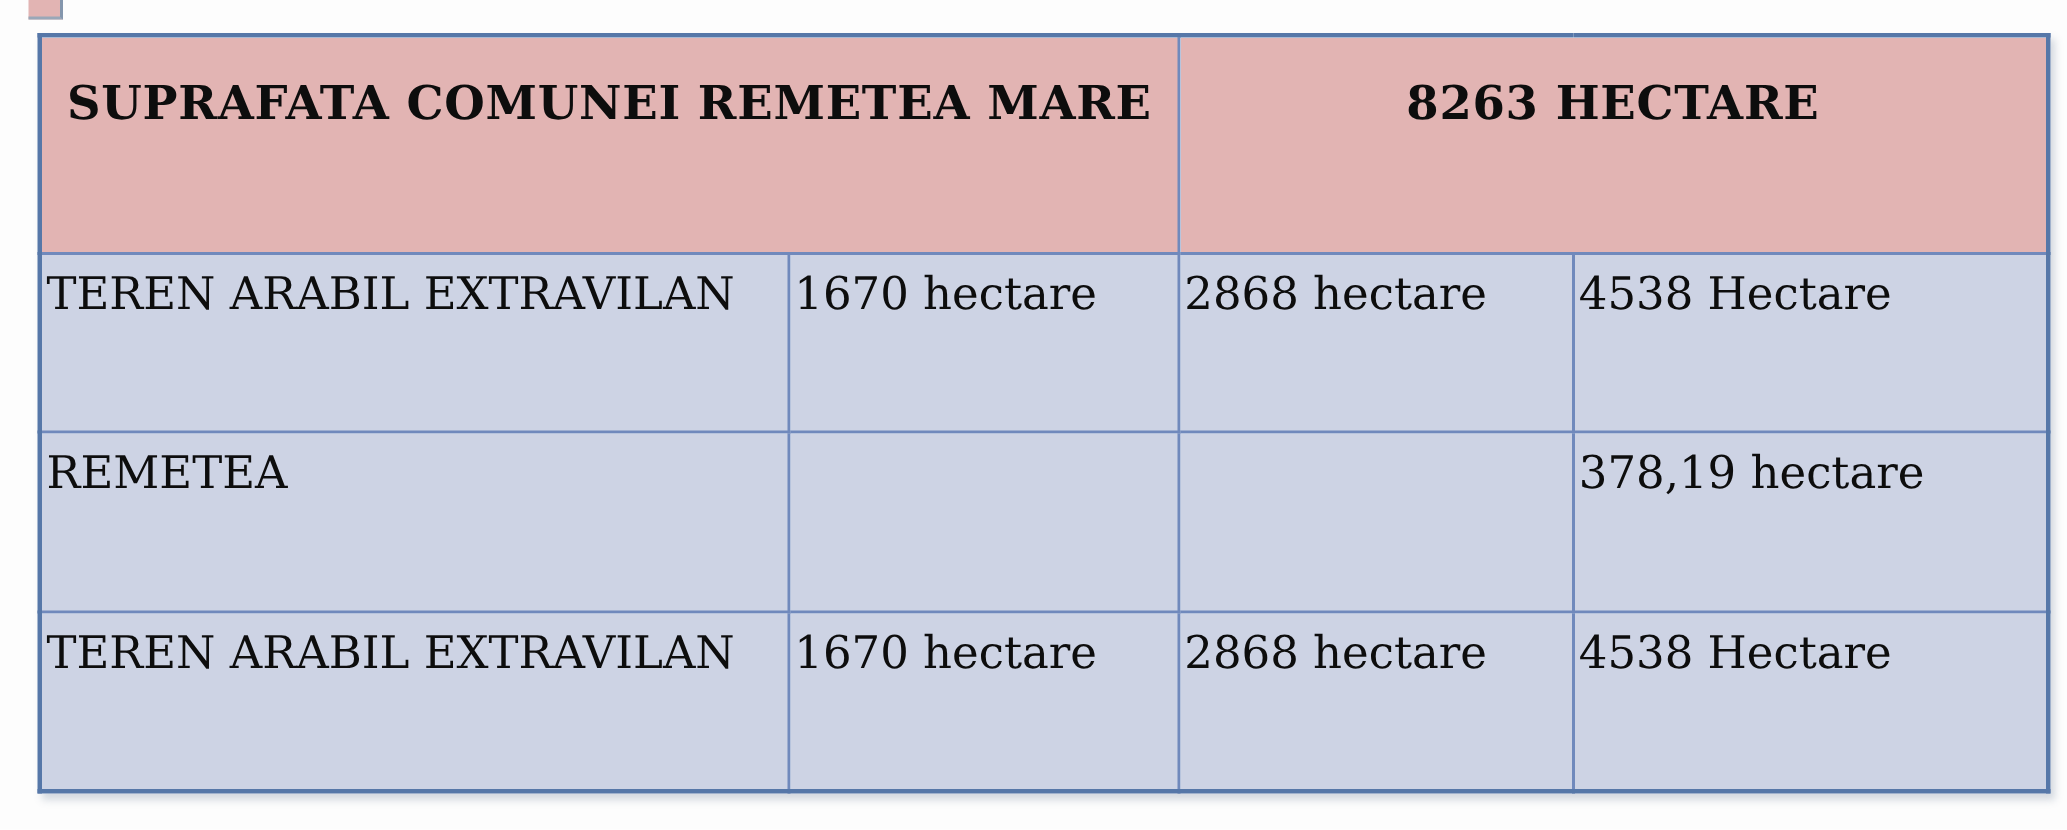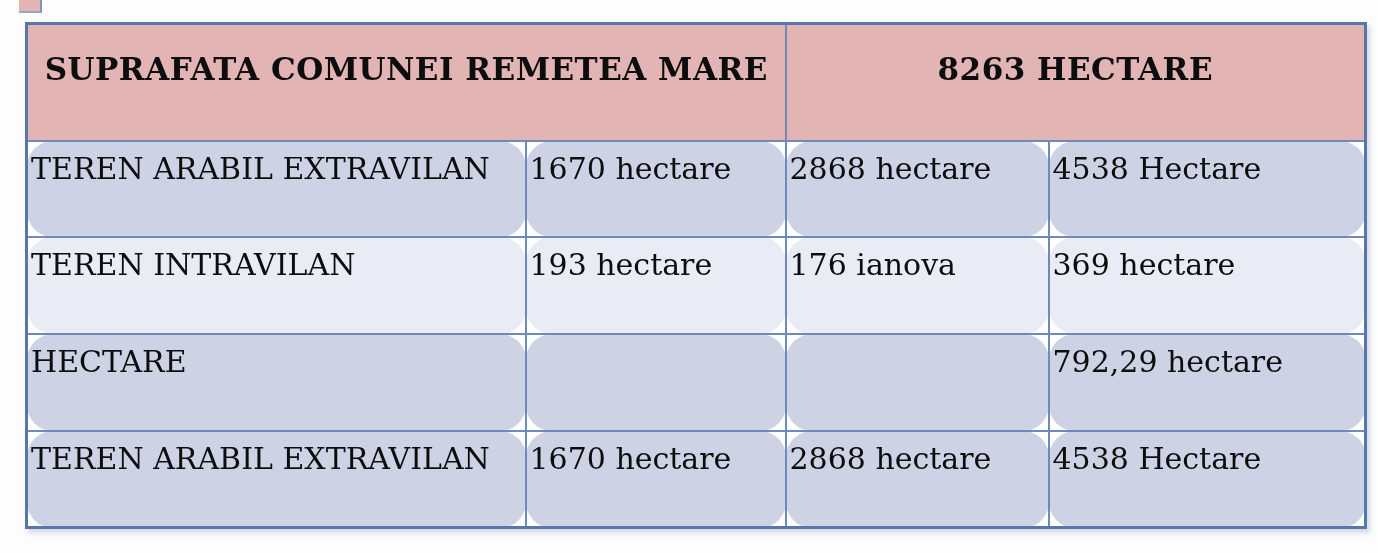--- a/index.html
+++ b/index.html
@@ -60,21 +60,20 @@
     padding-top:26px;
     letter-spacing:0.5px;
   }
 
   tr.data-row{height:80px;}
   tr.data-row td{
     font-size:30px;
     font-weight:normal;
     text-align:left;
     padding:9px 14px 0 3px;
-    border-radius:26px;
   }
   tr.band-dark td{background:var(--row-dark);}
   tr.band-light td{background:var(--row-light);}
 </style>
 </head>
 <body>
 
 <div class="stage">
 
   <div class="fragment"></div>
@@ -92,32 +91,26 @@
         <th colspan="2">8263 HECTARE</th>
       </tr>
 
       <tr class="data-row band-dark">
         <td>TEREN ARABIL EXTRAVILAN</td>
         <td>1670 hectare</td>
         <td>2868 hectare</td>
         <td>4538 Hectare</td>
       </tr>
 
-      <tr class="data-row band-light">
-        <td>TEREN INTRAVILAN</td>
-        <td>193 hectare</td>
-        <td>176 ianova</td>
-        <td>369 hectare</td>
-      </tr>
 
       <tr class="data-row band-dark">
-        <td>HECTARE</td>
+        <td>REMETEA</td>
         <td></td>
         <td></td>
-        <td>792,29 hectare</td>
+        <td>378,19 hectare</td>
       </tr>
 
 
       <tr class="data-row band-dark">
         <td>TEREN ARABIL EXTRAVILAN</td>
         <td>1670 hectare</td>
         <td>2868 hectare</td>
         <td>4538 Hectare</td>
       </tr>
     </tbody>

